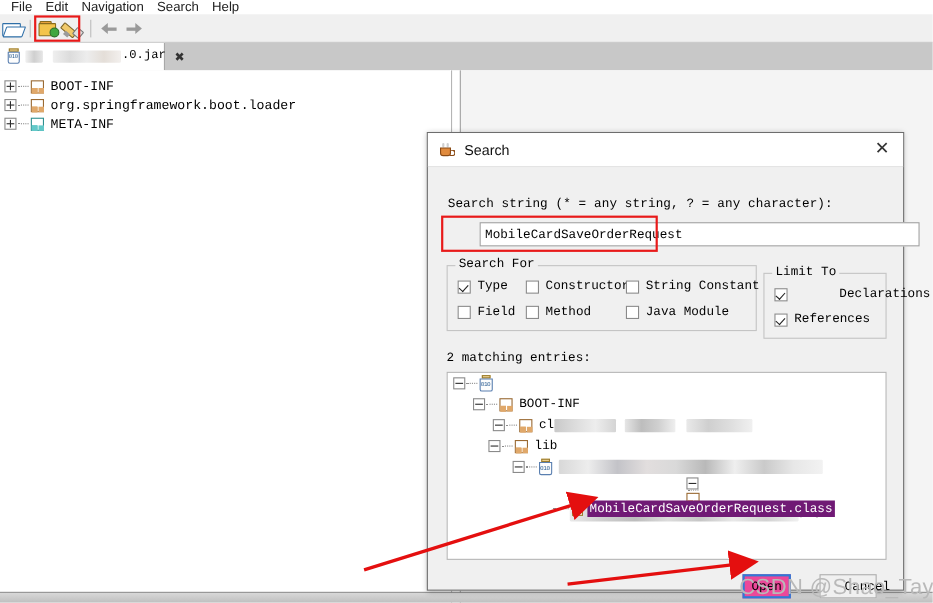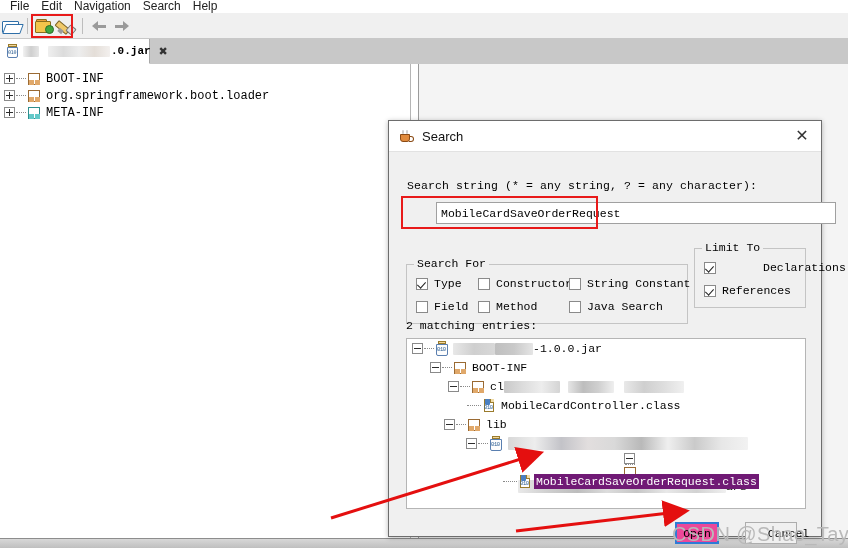--- a/index.html
+++ b/index.html
@@ -81,21 +81,21 @@
   #tab-active{
     position:absolute;left:0;top:0;width:150px;height:25px;
     background:#ffffff;border-right:1px solid #a8a8a8;border-bottom:1px solid #ffffff;
     box-sizing:border-box;display:flex;align-items:center;padding-left:6px;gap:4px;
   }
   .ico-jar{position:relative;width:13px;height:14px;flex:0 0 auto;}
   .ico-jar .lid{position:absolute;left:2px;top:0;width:9px;height:3px;background:#f2d79a;border:1px solid #9a7b2c;box-sizing:border-box;}
   .ico-jar .bdy{position:absolute;left:1px;top:3px;width:11px;height:11px;background:#fdfdfd;border:1px solid #5a7fb0;border-radius:0 0 2px 2px;box-sizing:border-box;}
   .ico-jar .txt{position:absolute;left:2px;top:6px;font-size:5px;line-height:5px;color:#2a5d93;letter-spacing:-0.3px;font-family:"DejaVu Sans Mono",monospace;}
   .blur-chip{display:inline-block;height:11px;vertical-align:middle;border-radius:1px;}
-  .tab-label{font-family:"Liberation Mono","DejaVu Sans Mono",monospace;font-size:11px;white-space:nowrap;display:flex;align-items:flex-end;gap:1px;font-weight:bold;}
+  .tab-label{font-family:"Liberation Mono","DejaVu Sans Mono",monospace;font-size:11px;white-space:nowrap;display:flex;align-items:flex-end;gap:1px;}
   .tab-close{font-family:"Liberation Sans",sans-serif;font-size:11px;color:#333;margin-left:4px;}
 
   
   #leftpanel{
     position:absolute;left:0;top:64px;width:410px;height:484px;
     background:#ffffff;box-sizing:border-box;
     border-right:1px solid #ffffff;
     padding:6px 0 0 4px;
   }
   .trow{display:flex;align-items:center;height:17px;font-family:"Liberation Mono","DejaVu Sans Mono",monospace;font-size:12px;}
@@ -149,21 +149,21 @@
   #search-input-wrap{position:absolute;left:17px;top:50px;width:400px;height:22px;padding-left:30px;}
   #search-input{
     width:100%;height:100%;box-sizing:border-box;border:1px solid #a0a0a0;background:#fff;
     font-family:"Liberation Mono","DejaVu Sans Mono",monospace;font-size:11.5px;padding:0 4px;color:#000;
     outline:none;
   }
   #search-redbox{position:absolute;left:12px;top:44px;width:197px;height:33px;border:2px solid #e81a1a;box-sizing:border-box;pointer-events:none;}
 
   .groupbox{position:absolute;border:1px solid #c4c4c4;box-sizing:border-box;background:transparent;}
   .group-legend{position:absolute;top:-8px;left:7px;background:#f0f0f0;padding:0 3px;font-size:11.5px;}
-  #gb-searchfor{left:17px;top:112px;width:282px;height:60px;}
+  #gb-searchfor{left:17px;top:89px;width:282px;height:60px;}
   #gb-limitto{left:305px;top:96px;width:112px;height:60px;}
 
   .cbrow{position:absolute;display:flex;align-items:center;}
   .cb{width:12px;height:12px;border:1px solid #8a8a8a;background:#fff;box-sizing:border-box;position:relative;flex:0 0 auto;}
   .cb.checked:after{content:"";position:absolute;left:2px;top:1px;width:4px;height:7px;
       border:solid #222;border-width:0 1.6px 1.6px 0;transform:rotate(42deg);}
   .cblabel{margin-left:6px;font-size:11.5px;white-space:nowrap;}
 
   #lbl-matching{position:absolute;left:17px;top:167px;font-size:11.5px;}
   #results{
@@ -361,21 +361,21 @@
       <div class="cbrow" style="left:9px;top:35px;">
         <span class="cb"></span>
         <span class="cblabel mono">Field</span>
       </div>
       <div class="cbrow" style="left:71px;top:35px;">
         <span class="cb"></span>
         <span class="cblabel mono">Method</span>
       </div>
       <div class="cbrow" style="left:162px;top:35px;">
         <span class="cb"></span>
-        <span class="cblabel mono">Java Search</span>
+        <span class="cblabel mono">Java Module</span>
       </div>
     </div>
 
     <div class="groupbox" id="gb-limitto">
       <span class="group-legend mono">Limit To</span>
 
       <div class="cbrow" style="left:9px;top:12px;gap:41px;">
         <span class="cb checked"></span>
         <span class="cblabel mono">Declarations</span>
       </div>
@@ -389,25 +389,20 @@
 
     <div id="results">
 
       <div class="rrow" style="padding-left:5px;">
         <span class="exp"></span>
         <span class="dots"></span>
         <span class="ico-jar2">
           <span class="lid"></span>
             <span class="bdy"></span>
             <span class="txt">010</span>
-        </span>
-        <span style="margin-left:4px;display:flex;align-items:center;">
-          <span class="blur" style="width:42px;height:12px;background:linear-gradient(90deg,#e8e8e8,#cfcfcf,#d8d8d8);"></span>
-          <span class="blur" style="width:38px;height:12px;background:linear-gradient(90deg,#bfbfbf,#c9c9c9,#e5e5e5);"></span>
-          <span>-1.0.0.jar</span>
         </span>
       </div>
 
       <div class="rrow" style="padding-left:23px;">
         <span class="exp"></span>
         <span class="dots"></span>
         <span class="pkgico">
           <span class="g"></span>
             <span class="c a"></span>
             <span class="c b"></span>
@@ -430,30 +425,20 @@
         <span class="tlabel" style="display:flex;align-items:center;">
           <span>cl</span>
           <span class="blur" style="width:56px;height:12px;background:linear-gradient(90deg,#c9c9c9,#dcdcdc,#ededed,#d4d4d4);"></span>
           <span style="width:8px;"></span>
           <span class="blur" style="width:46px;height:12px;background:linear-gradient(90deg,#e6e6e6,#bdbdbd,#d0d0d0,#efefef);"></span>
           <span style="width:10px;"></span>
           <span class="blur" style="width:60px;height:12px;background:linear-gradient(90deg,#e9e9e9,#cfcfcf,#dedede,#f0f0f0);"></span>
         </span>
       </div>
 
-      <div class="rrow" style="padding-left:59px;">
-        <span class="dots" style="width:14px;"></span>
-        <span class="ico-class">
-          <span class="pg"></span>
-            <span class="fold"></span>
-            <span class="j"></span>
-            <span class="txt">010</span>
-        </span>
-        <span class="tlabel">MobileCardController.class</span>
-      </div>
 
       <div class="rrow" style="padding-left:37px;">
         <span class="exp"></span>
         <span class="dots"></span>
         <span class="pkgico">
           <span class="g"></span>
             <span class="c a"></span>
             <span class="c b"></span>
             <span class="c c"></span>
             <span class="c d"></span>

